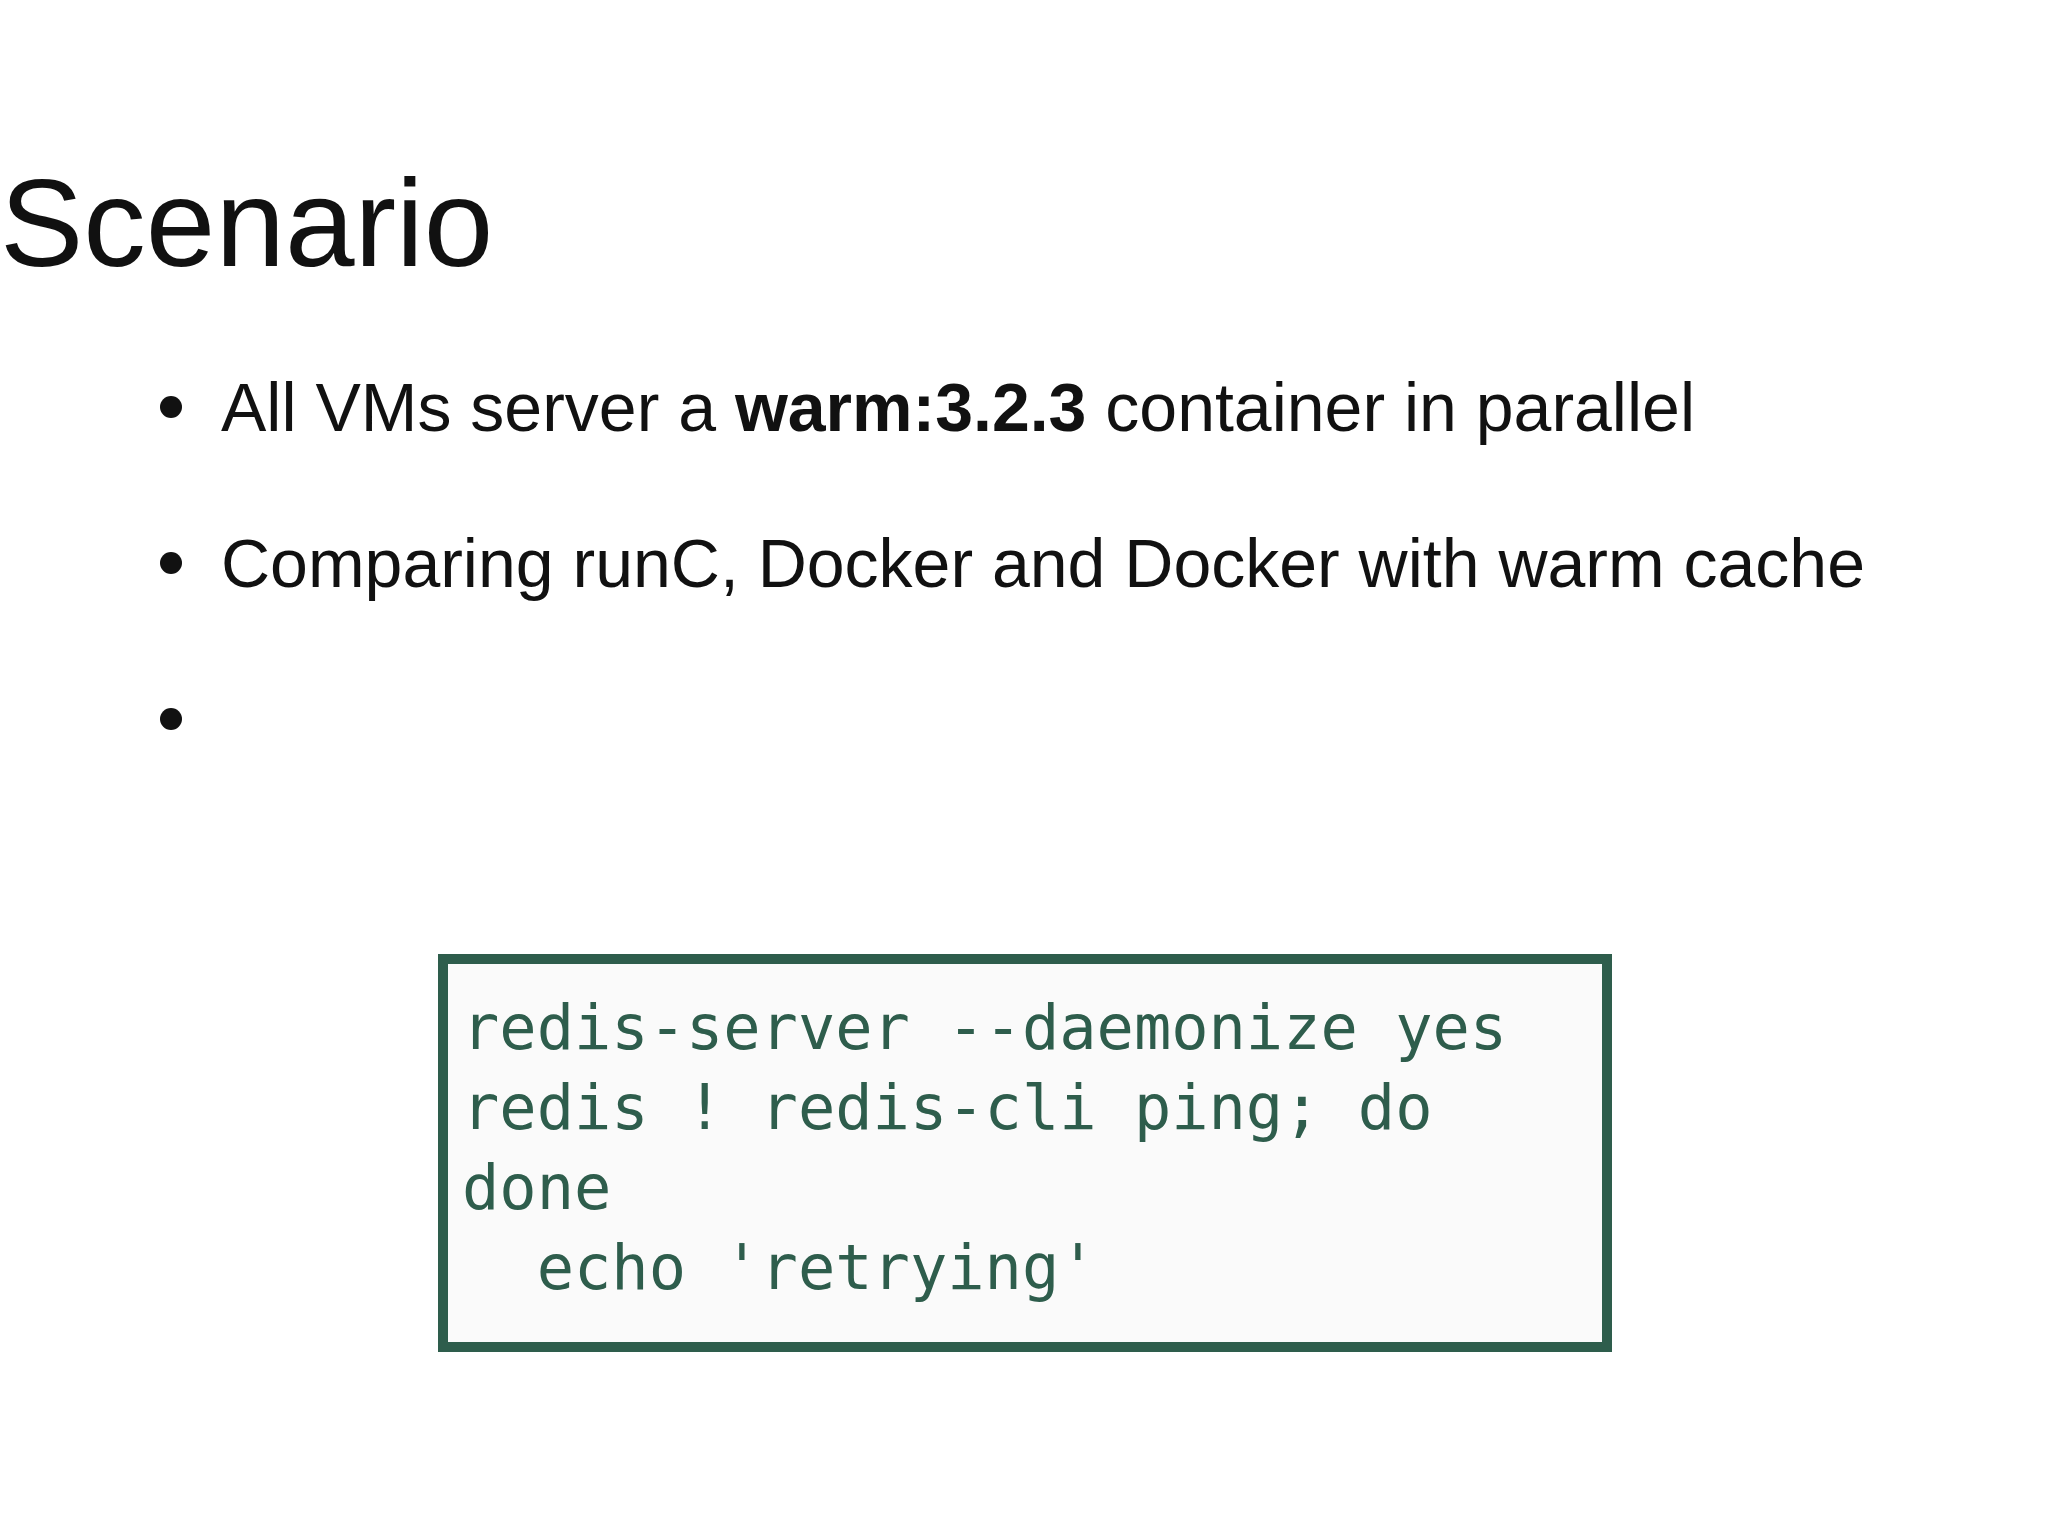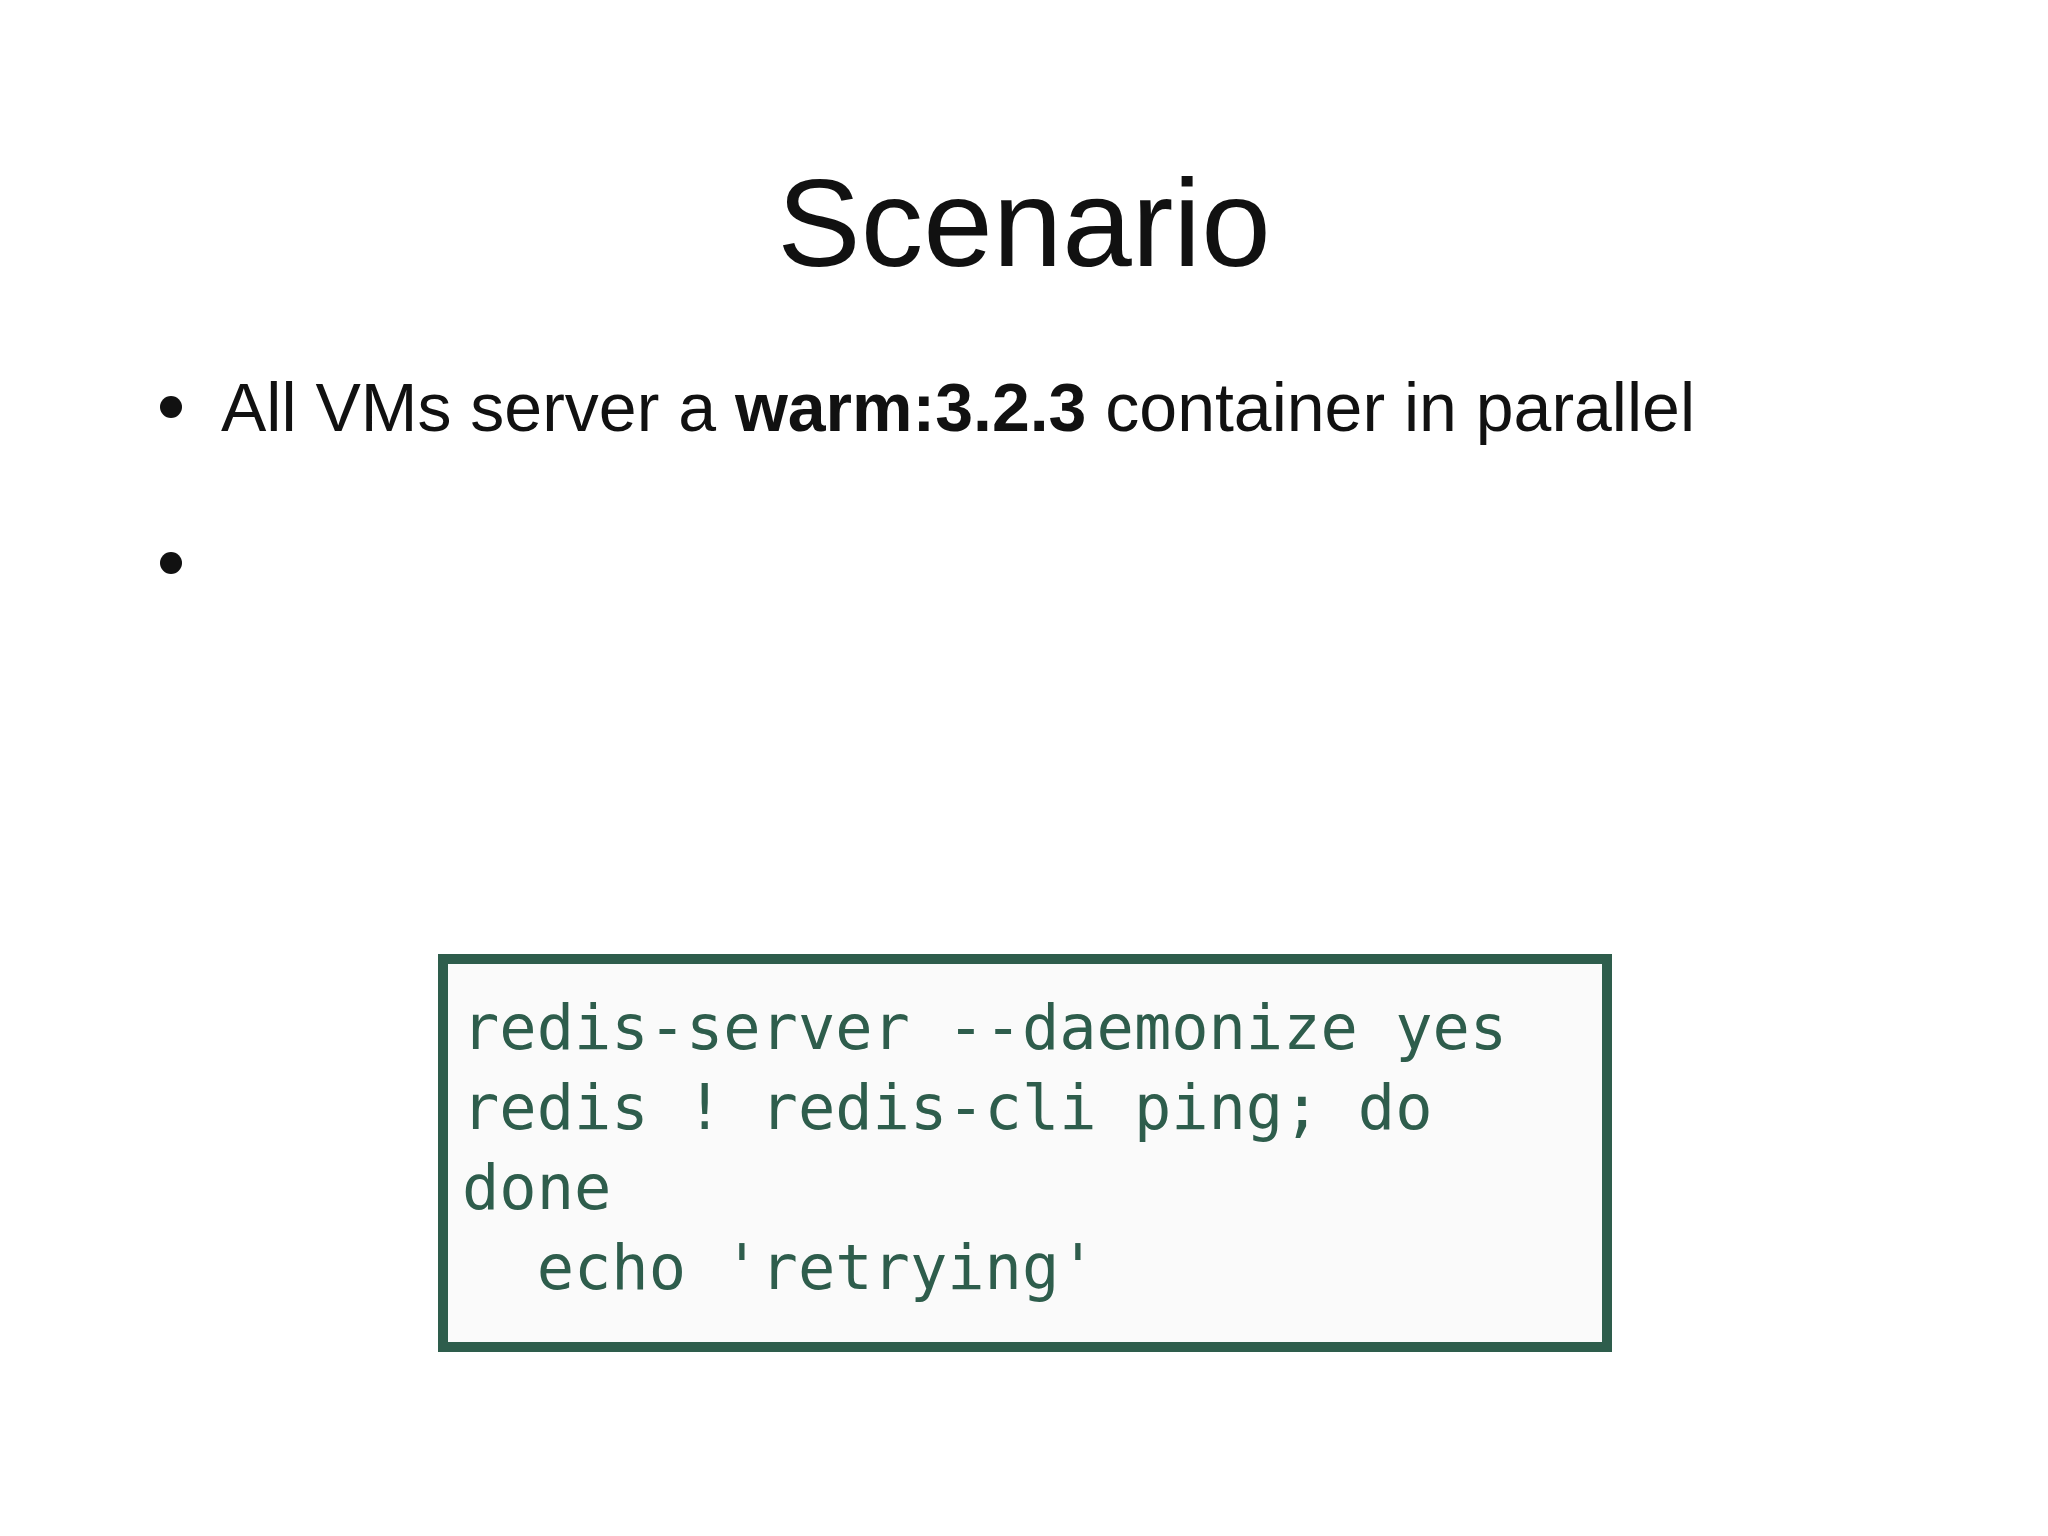--- a/index.html
+++ b/index.html
@@ -17,21 +17,21 @@
     background: var(--slide-background, #ffffff);
     font-family: "Liberation Sans", sans-serif;
     color: var(--text, #111111);
     overflow: hidden;
   }
   .slide-title {
     position: absolute;
     top: 160px;
     left: 0;
     width: 2048px;
-    text-align: center;
+    text-align: left;
     font-size: 125px;
     font-weight: 400;
     line-height: 1.0;
     letter-spacing: 0px;
     color: var(--text, #111111);
   }
   .bullet-list {
     position: absolute;
     top: 368px;
     left: 160px;
@@ -83,20 +83,24 @@
 
   <h1 class="slide-title">Scenario</h1>
 
   <ul class="bullet-list">
 
     <li class="bullet-item">
       <span class="bullet-marker"></span>
       <span class="bullet-text"><span>All VMs server a </span><b>warm:3.2.3</b><span> container in parallel</span></span>
     </li>
 
+    <li class="bullet-item">
+      <span class="bullet-marker"></span>
+      <span class="bullet-text">Comparing runC, Docker and Docker with warm cache</span>
+    </li>
 
     <li class="bullet-item">
       <span class="bullet-marker"></span>
     </li>
 
   </ul>
 
   <div class="code-box">
     <div class="code-line">redis-server --daemonize yes</div>
     <div class="code-line">redis ! redis-cli ping; do</div>

